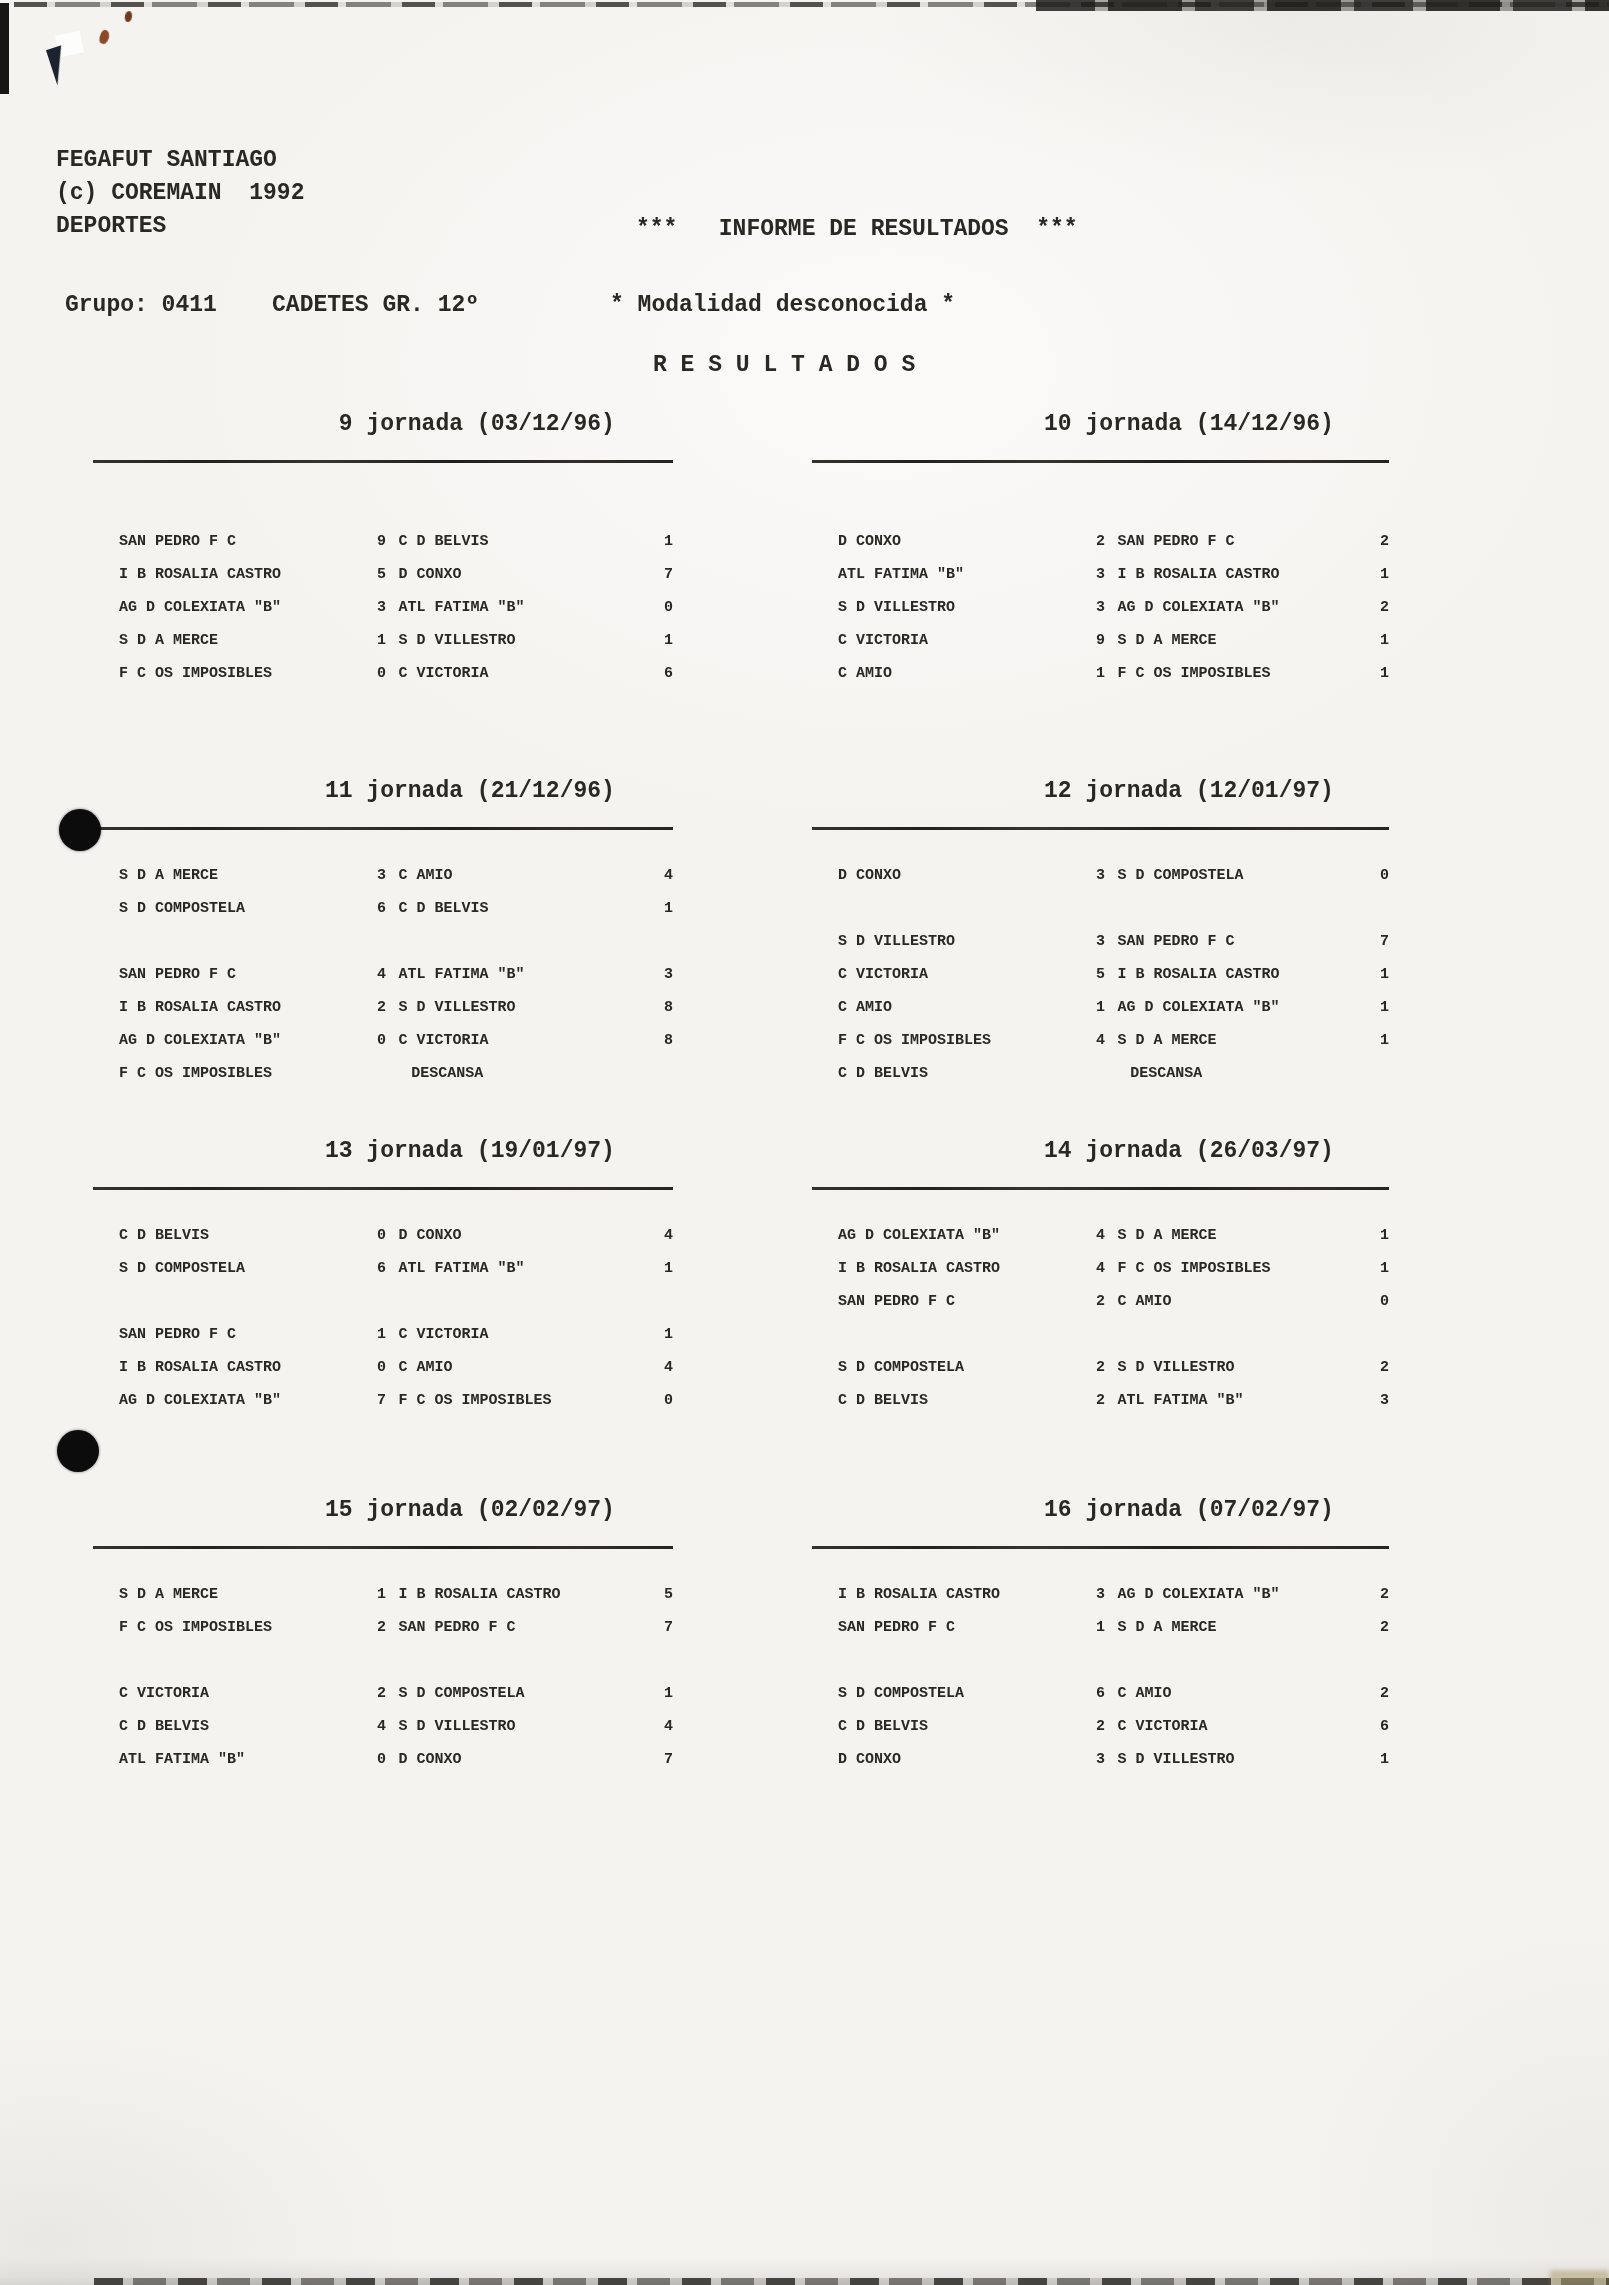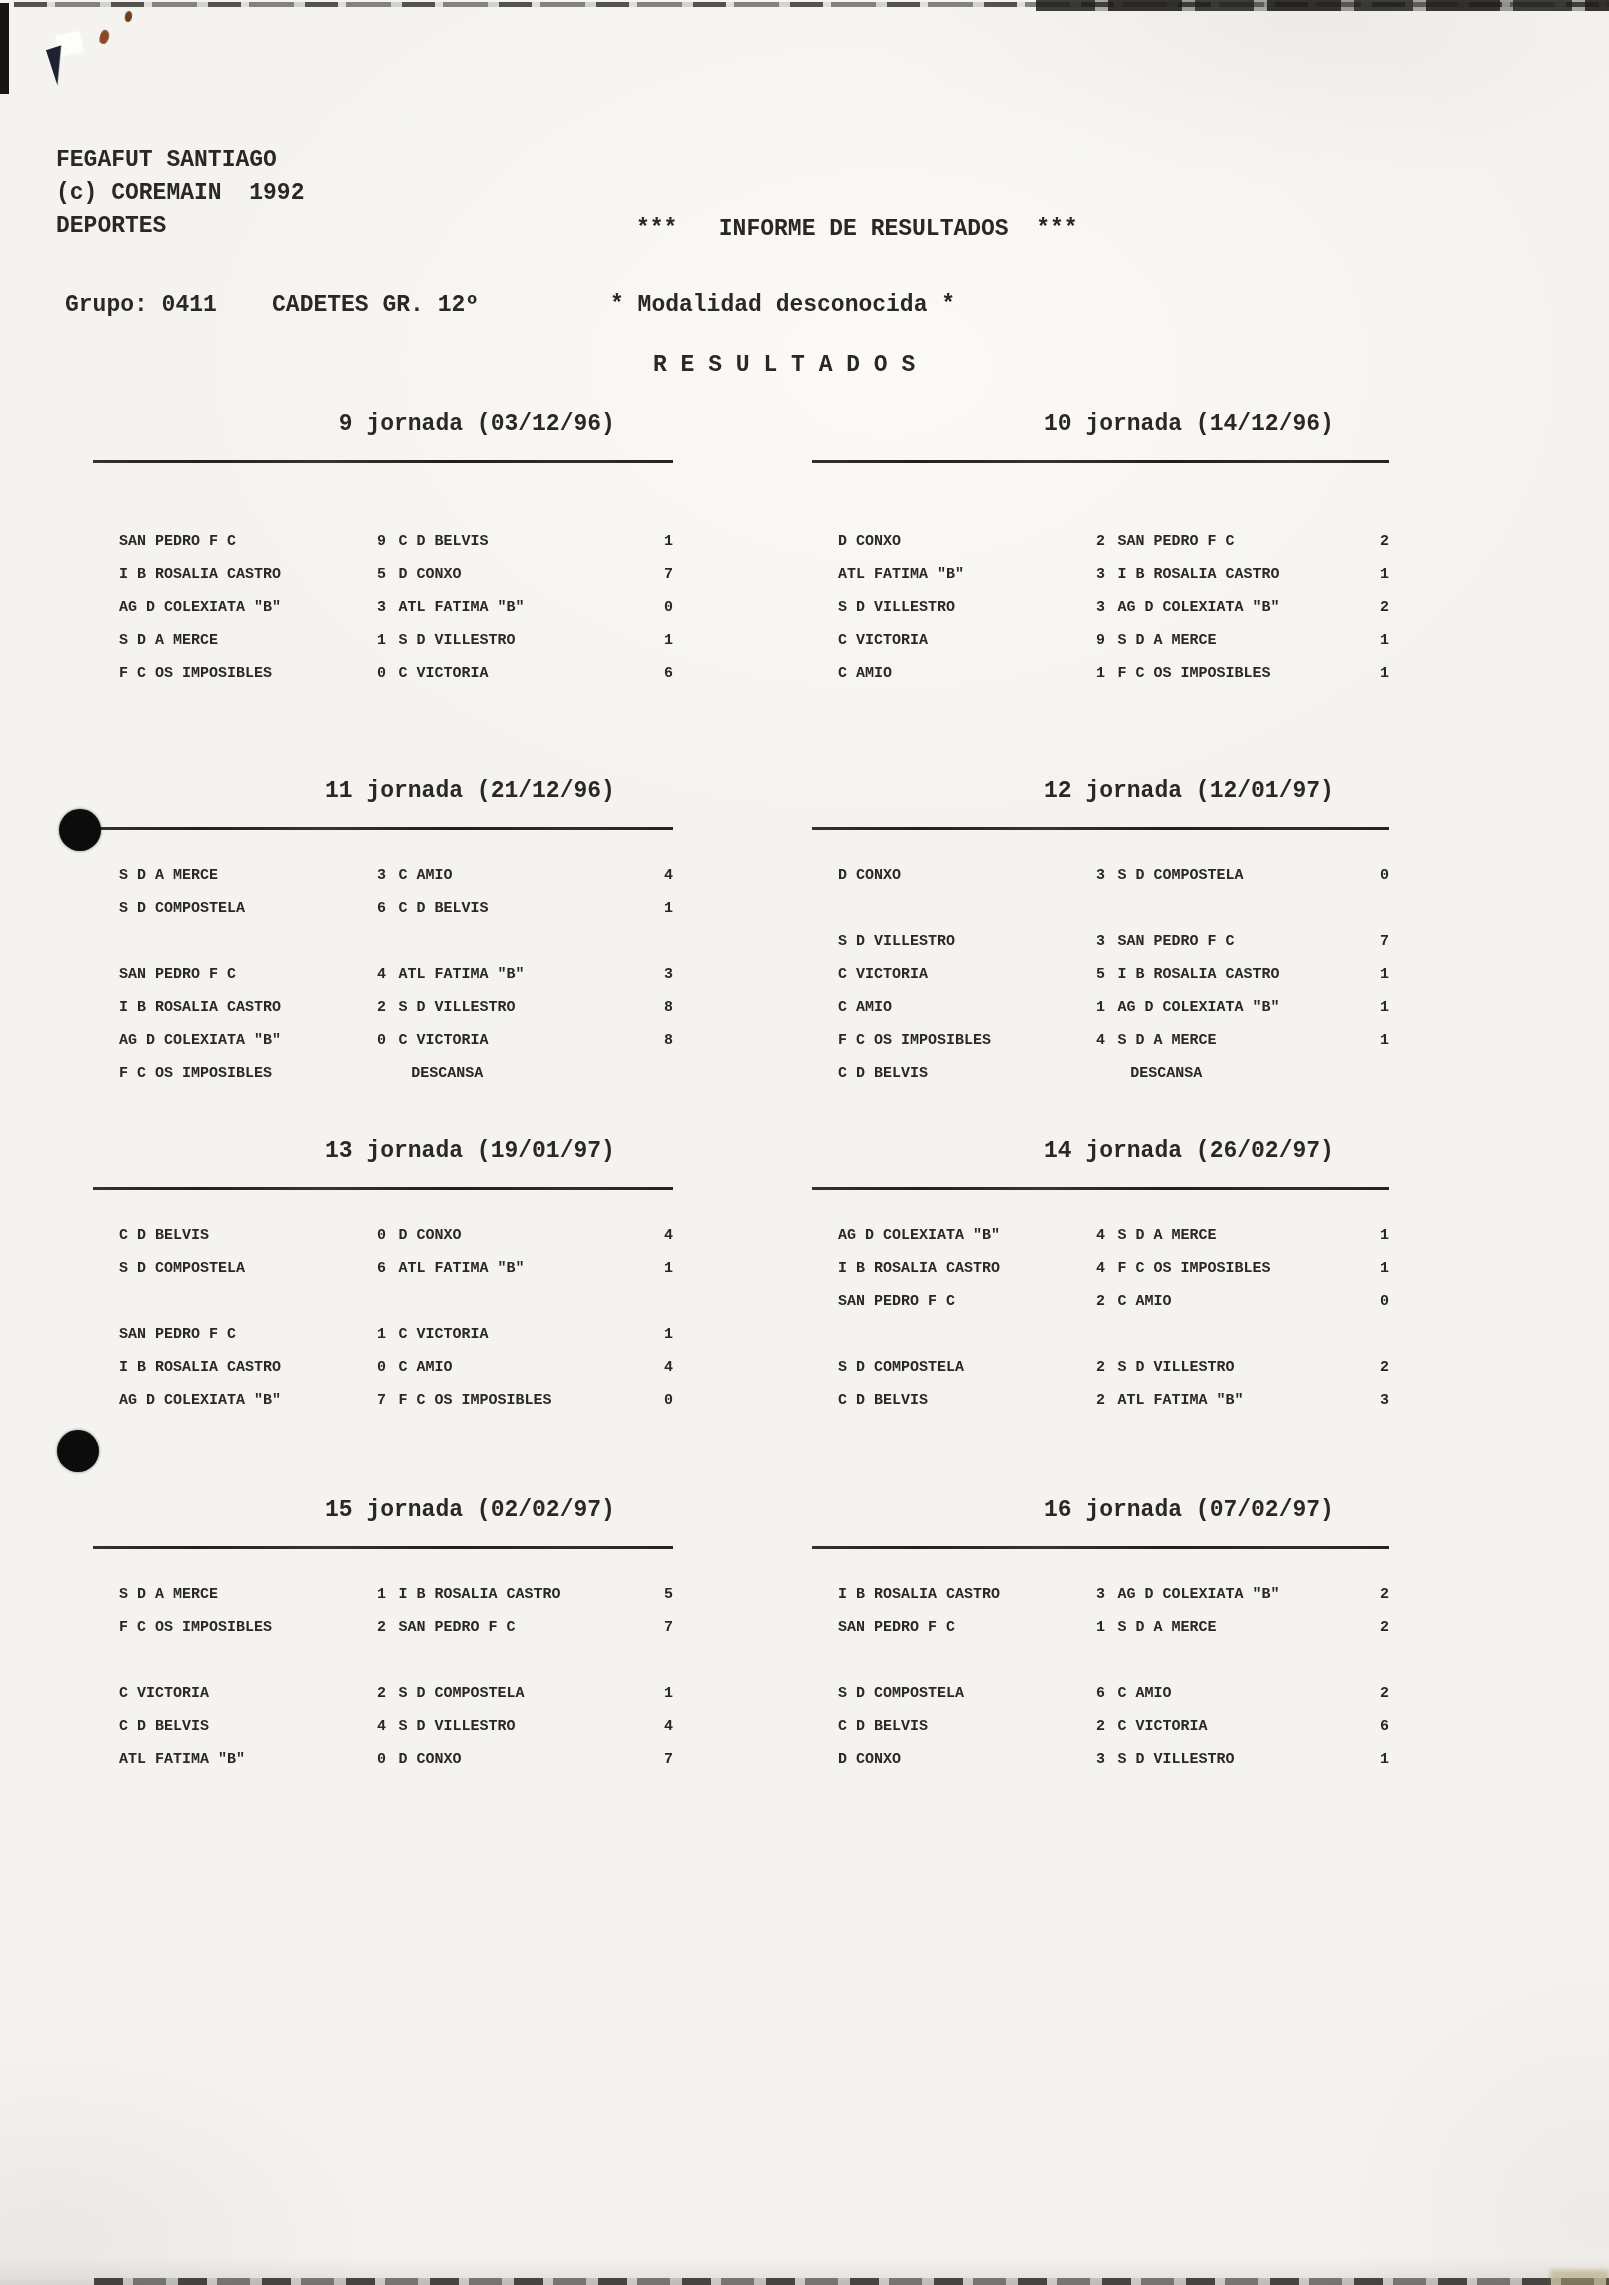--- a/index.html
+++ b/index.html
@@ -185,21 +185,21 @@
           <div class="jrows">
             <div class="mrow"><div class="home">C D BELVIS</div><div class="hscore">0</div><div class="away">D CONXO</div><div class="ascore">4</div></div>
             <div class="mrow"><div class="home">S D COMPOSTELA</div><div class="hscore">6</div><div class="away">ATL FATIMA "B"</div><div class="ascore">1</div></div>
             <div class="blankrow"></div>
             <div class="mrow"><div class="home">SAN PEDRO F C</div><div class="hscore">1</div><div class="away">C VICTORIA</div><div class="ascore">1</div></div>
             <div class="mrow"><div class="home">I B ROSALIA CASTRO</div><div class="hscore">0</div><div class="away">C AMIO</div><div class="ascore">4</div></div>
             <div class="mrow"><div class="home">AG D COLEXIATA "B"</div><div class="hscore">7</div><div class="away">F C OS IMPOSIBLES</div><div class="ascore">0</div></div>
           </div>
         </div>
         <div class="jblock colR">
-          <div class="jtitle">14 jornada (26/02/97)</div>
+          <div class="jtitle">14 jornada (26/03/97)</div>
           <div class="jrule"></div>
           <div class="jrows">
             <div class="mrow"><div class="home">AG D COLEXIATA "B"</div><div class="hscore">4</div><div class="away">S D A MERCE</div><div class="ascore">1</div></div>
             <div class="mrow"><div class="home">I B ROSALIA CASTRO</div><div class="hscore">4</div><div class="away">F C OS IMPOSIBLES</div><div class="ascore">1</div></div>
             <div class="mrow"><div class="home">SAN PEDRO F C</div><div class="hscore">2</div><div class="away">C AMIO</div><div class="ascore">0</div></div>
             <div class="blankrow"></div>
             <div class="mrow"><div class="home">S D COMPOSTELA</div><div class="hscore">2</div><div class="away">S D VILLESTRO</div><div class="ascore">2</div></div>
             <div class="mrow"><div class="home">C D BELVIS</div><div class="hscore">2</div><div class="away">ATL FATIMA "B"</div><div class="ascore">3</div></div>
           </div>
         </div>

